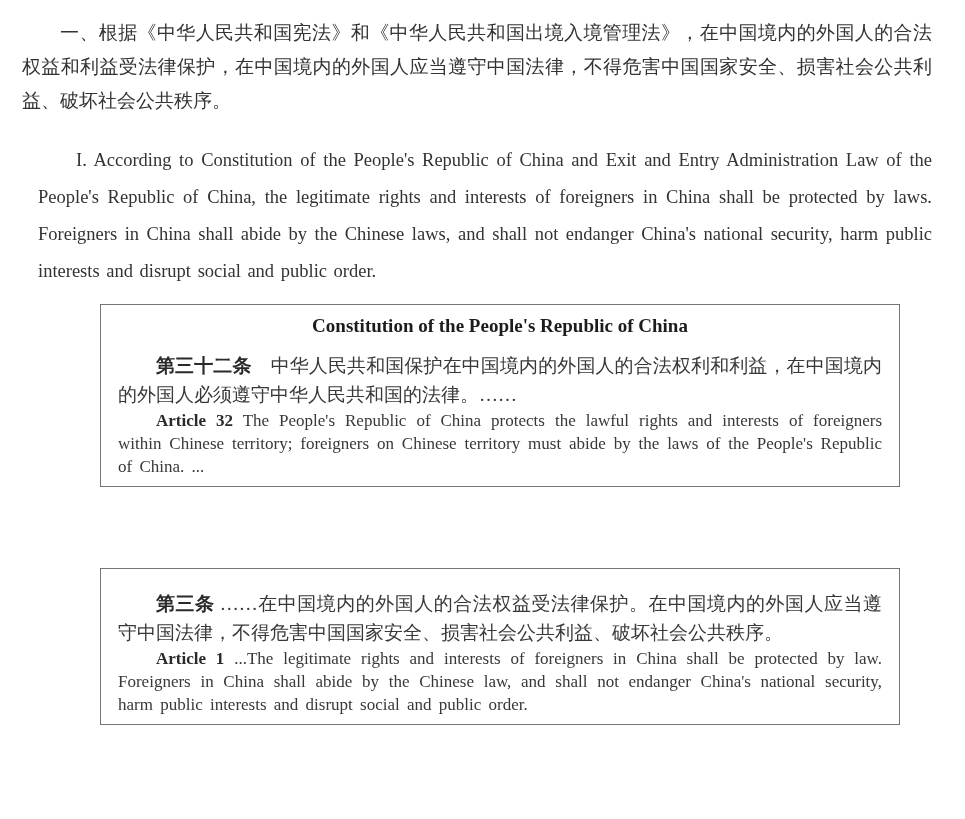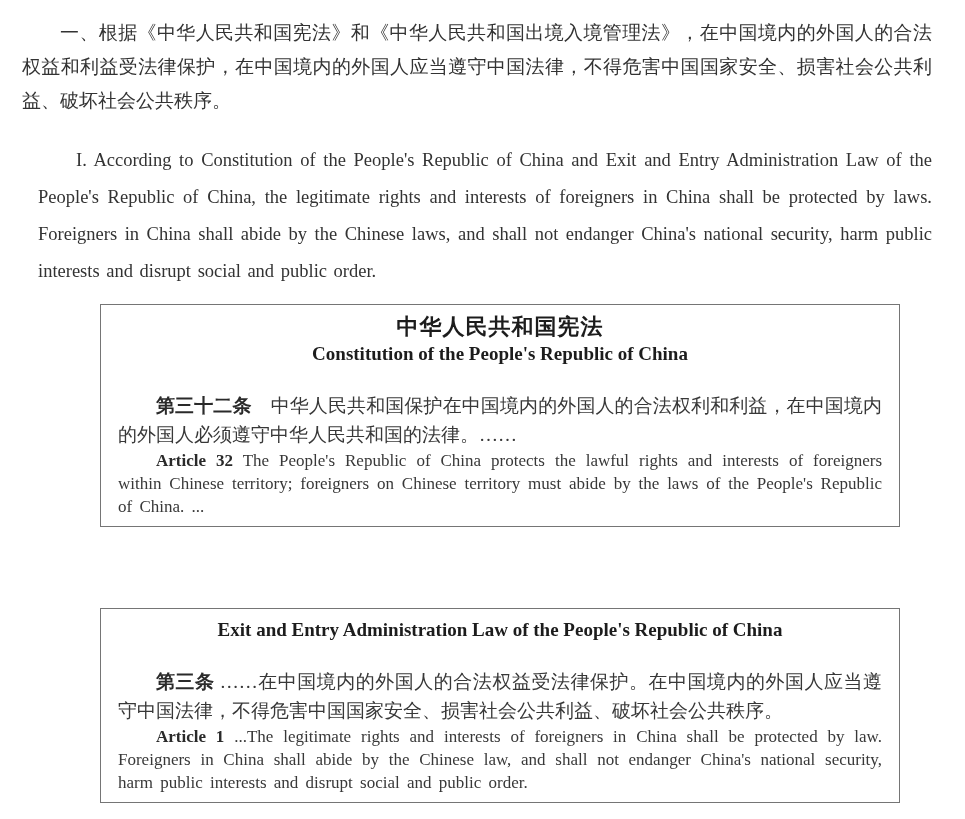--- a/index.html
+++ b/index.html
@@ -60,21 +60,21 @@
     color: #1c1c1c;
   }
   .box-para {
     text-align: justify;
     margin: 0;
   }
   .box-para.zh {
     font-size: 19px;
     line-height: 29px;
     text-indent: 38px;
-    margin-top: 24px;
+    margin-top: 12px;
     color: #383838;
   }
   .box-para.en {
     font-size: 17px;
     line-height: 23px;
     text-indent: 38px;
     color: #383838;
     word-spacing: 3px;
   }
   .lead-bold {
@@ -85,25 +85,23 @@
 </head>
 <body>
 
 <div class="page">
 
   <p class="intro-zh">一、根据《中华人民共和国宪法》和《中华人民共和国出境入境管理法》，在中国境内的外国人的合法权益和利益受法律保护，在中国境内的外国人应当遵守中国法律，不得危害中国国家安全、损害社会公共利益、破坏社会公共秩序。</p>
 
   <p class="intro-en">I. According to Constitution of the People's Republic of China and Exit and Entry Administration Law of the People's Republic of China, the legitimate rights and interests of foreigners in China shall be protected by laws. Foreigners in China shall abide by the Chinese laws, and shall not endanger China's national security, harm public interests and disrupt social and public order.</p>
 
   <div class="law-box">
-    <div class="box-title-zh">中华人民共和国宪法</div>
     <div class="box-title-en">Constitution of the People's Republic of China</div>
     <p class="box-para zh"><span class="lead-bold">第三十二条</span><span>　中华人民共和国保护在中国境内的外国人的合法权利和利益，在中国境内的外国人必须遵守中华人民共和国的法律。……</span></p>
     <p class="box-para en"><span class="lead-bold">Article 32</span><span> The People's Republic of China protects the lawful rights and interests of foreigners within Chinese territory; foreigners on Chinese territory must abide by the laws of the People's Republic of China. ...</span></p>
   </div>
 
   <div class="law-box second">
-    <div class="box-title-en">Exit and Entry Administration Law of the People's Republic of China</div>
     <p class="box-para zh"><span class="lead-bold">第三条</span><span> ……在中国境内的外国人的合法权益受法律保护。在中国境内的外国人应当遵守中国法律，不得危害中国国家安全、损害社会公共利益、破坏社会公共秩序。</span></p>
     <p class="box-para en"><span class="lead-bold">Article 1</span><span> ...The legitimate rights and interests of foreigners in China shall be protected by law. Foreigners in China shall abide by the Chinese law, and shall not endanger China's national security, harm public interests and disrupt social and public order.</span></p>
   </div>
 
 </div>
 
 </body></html>

